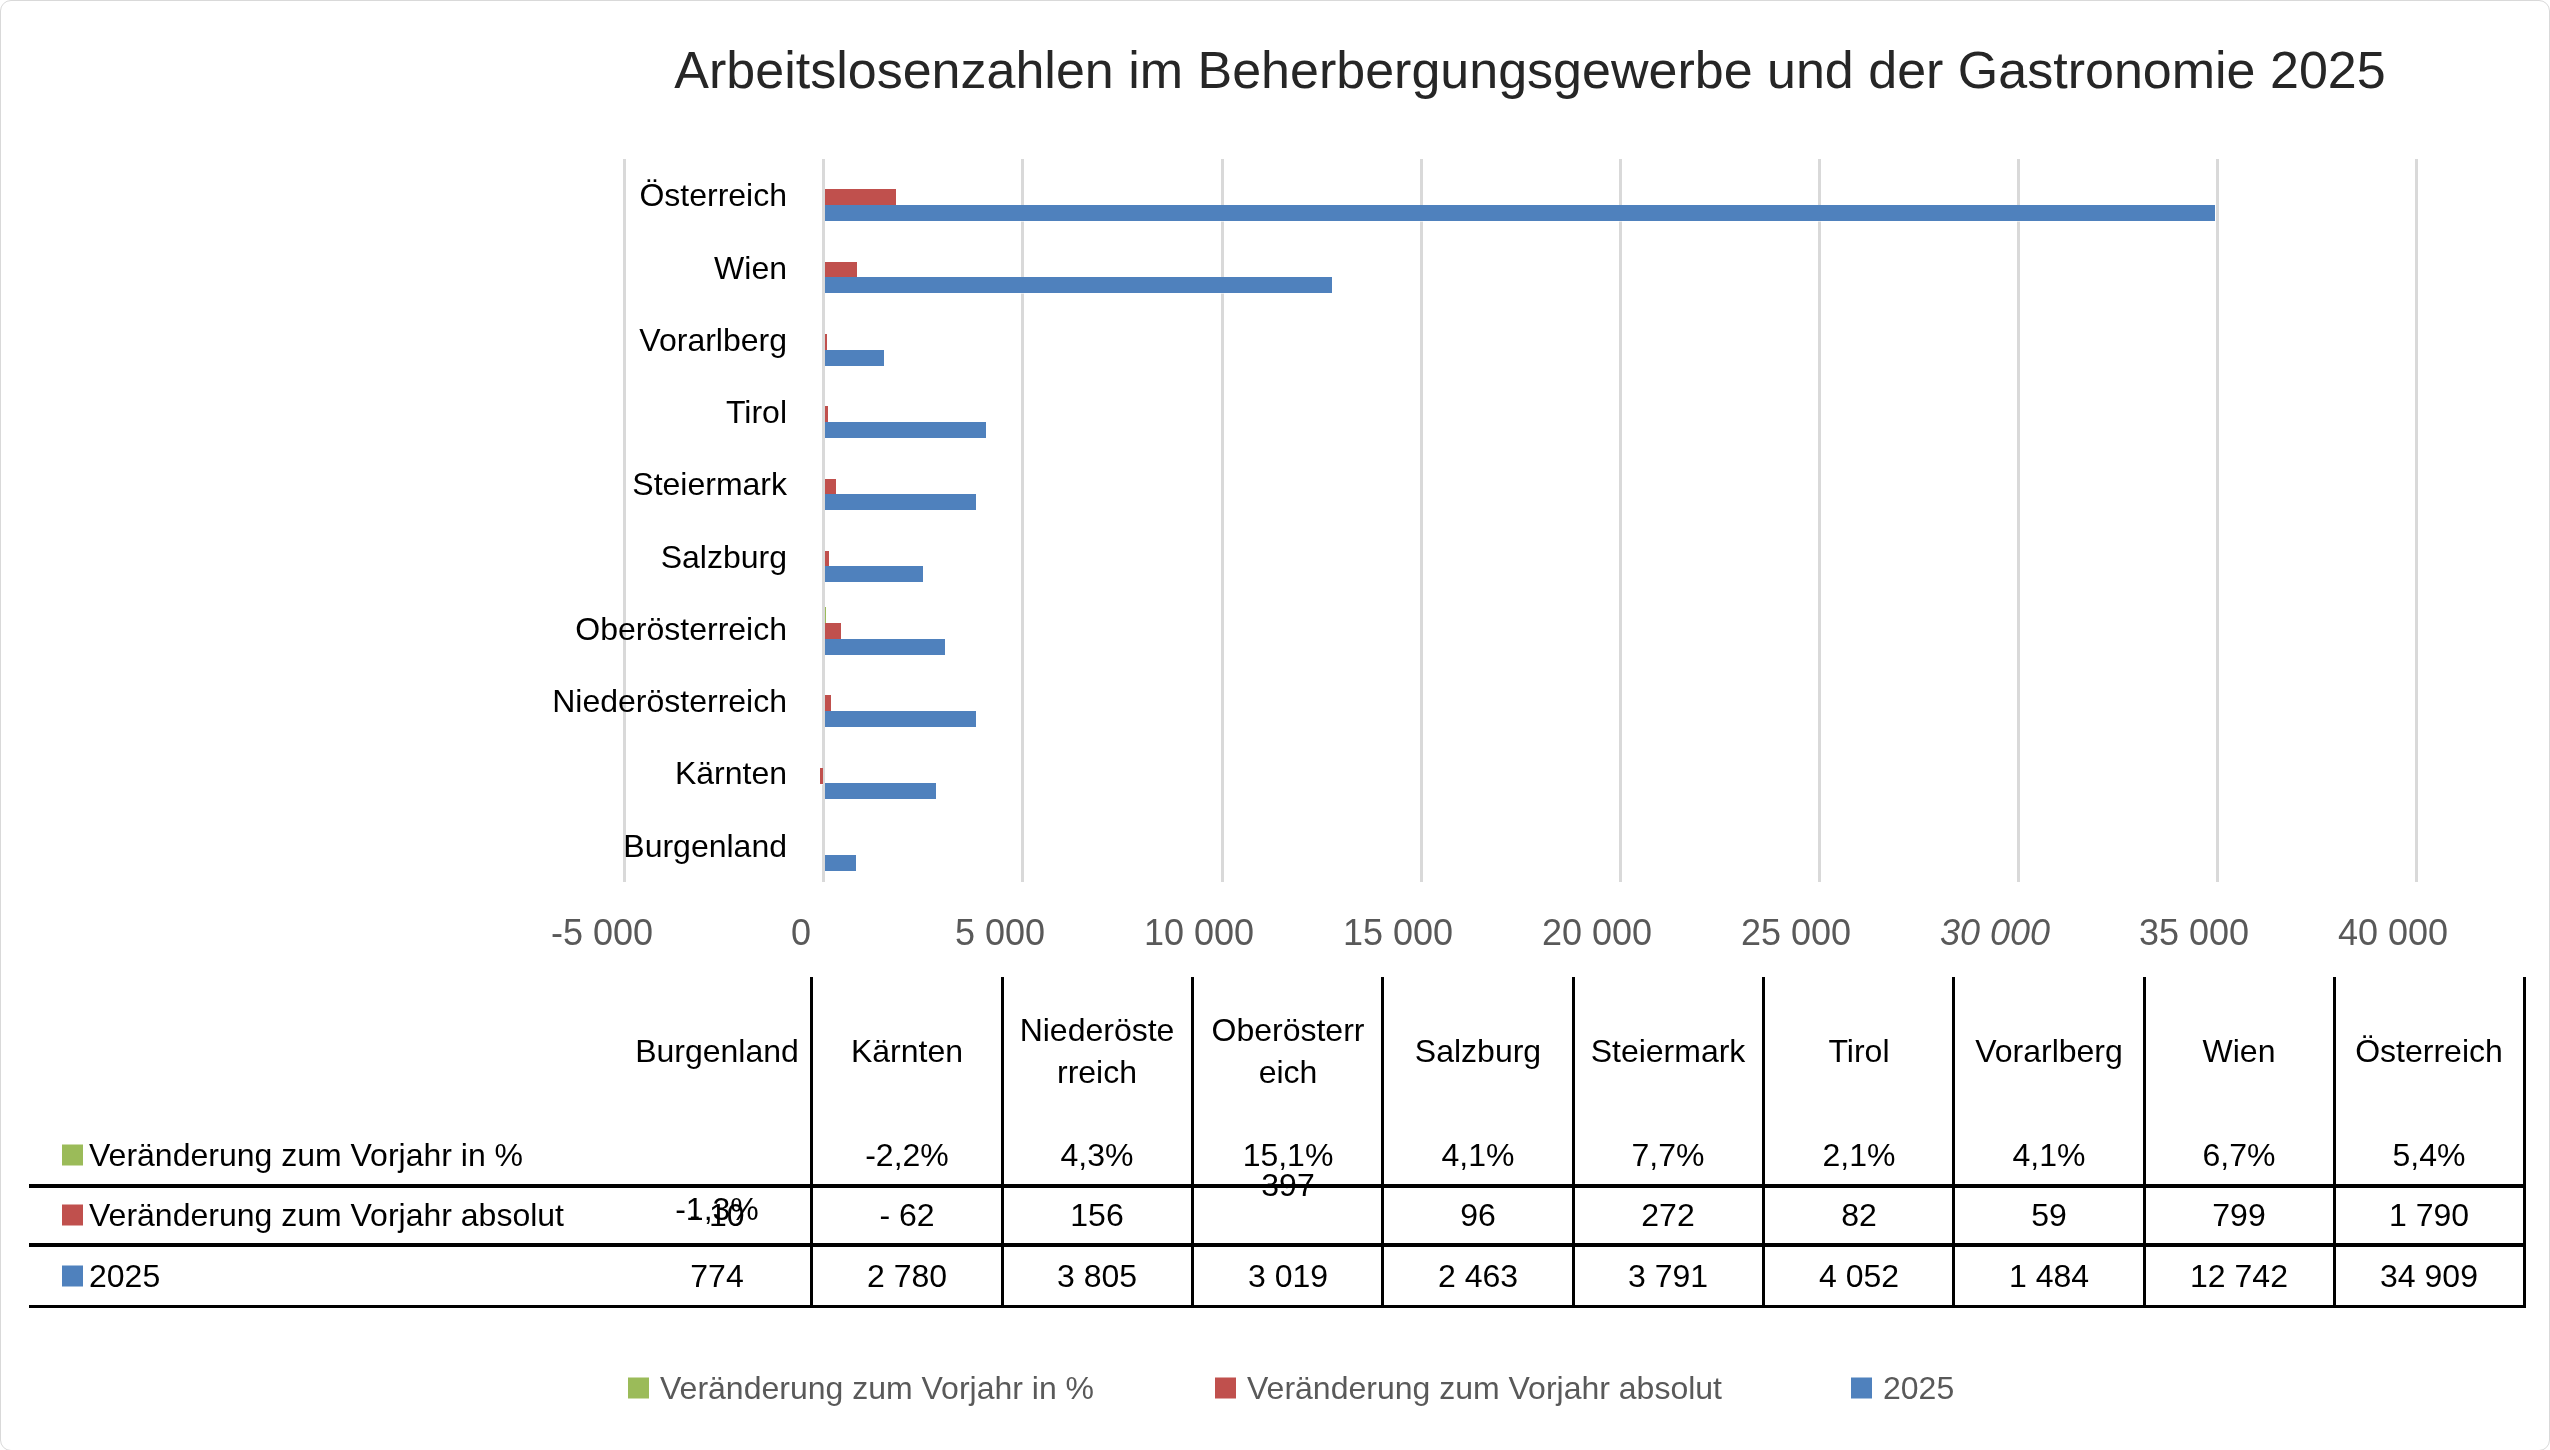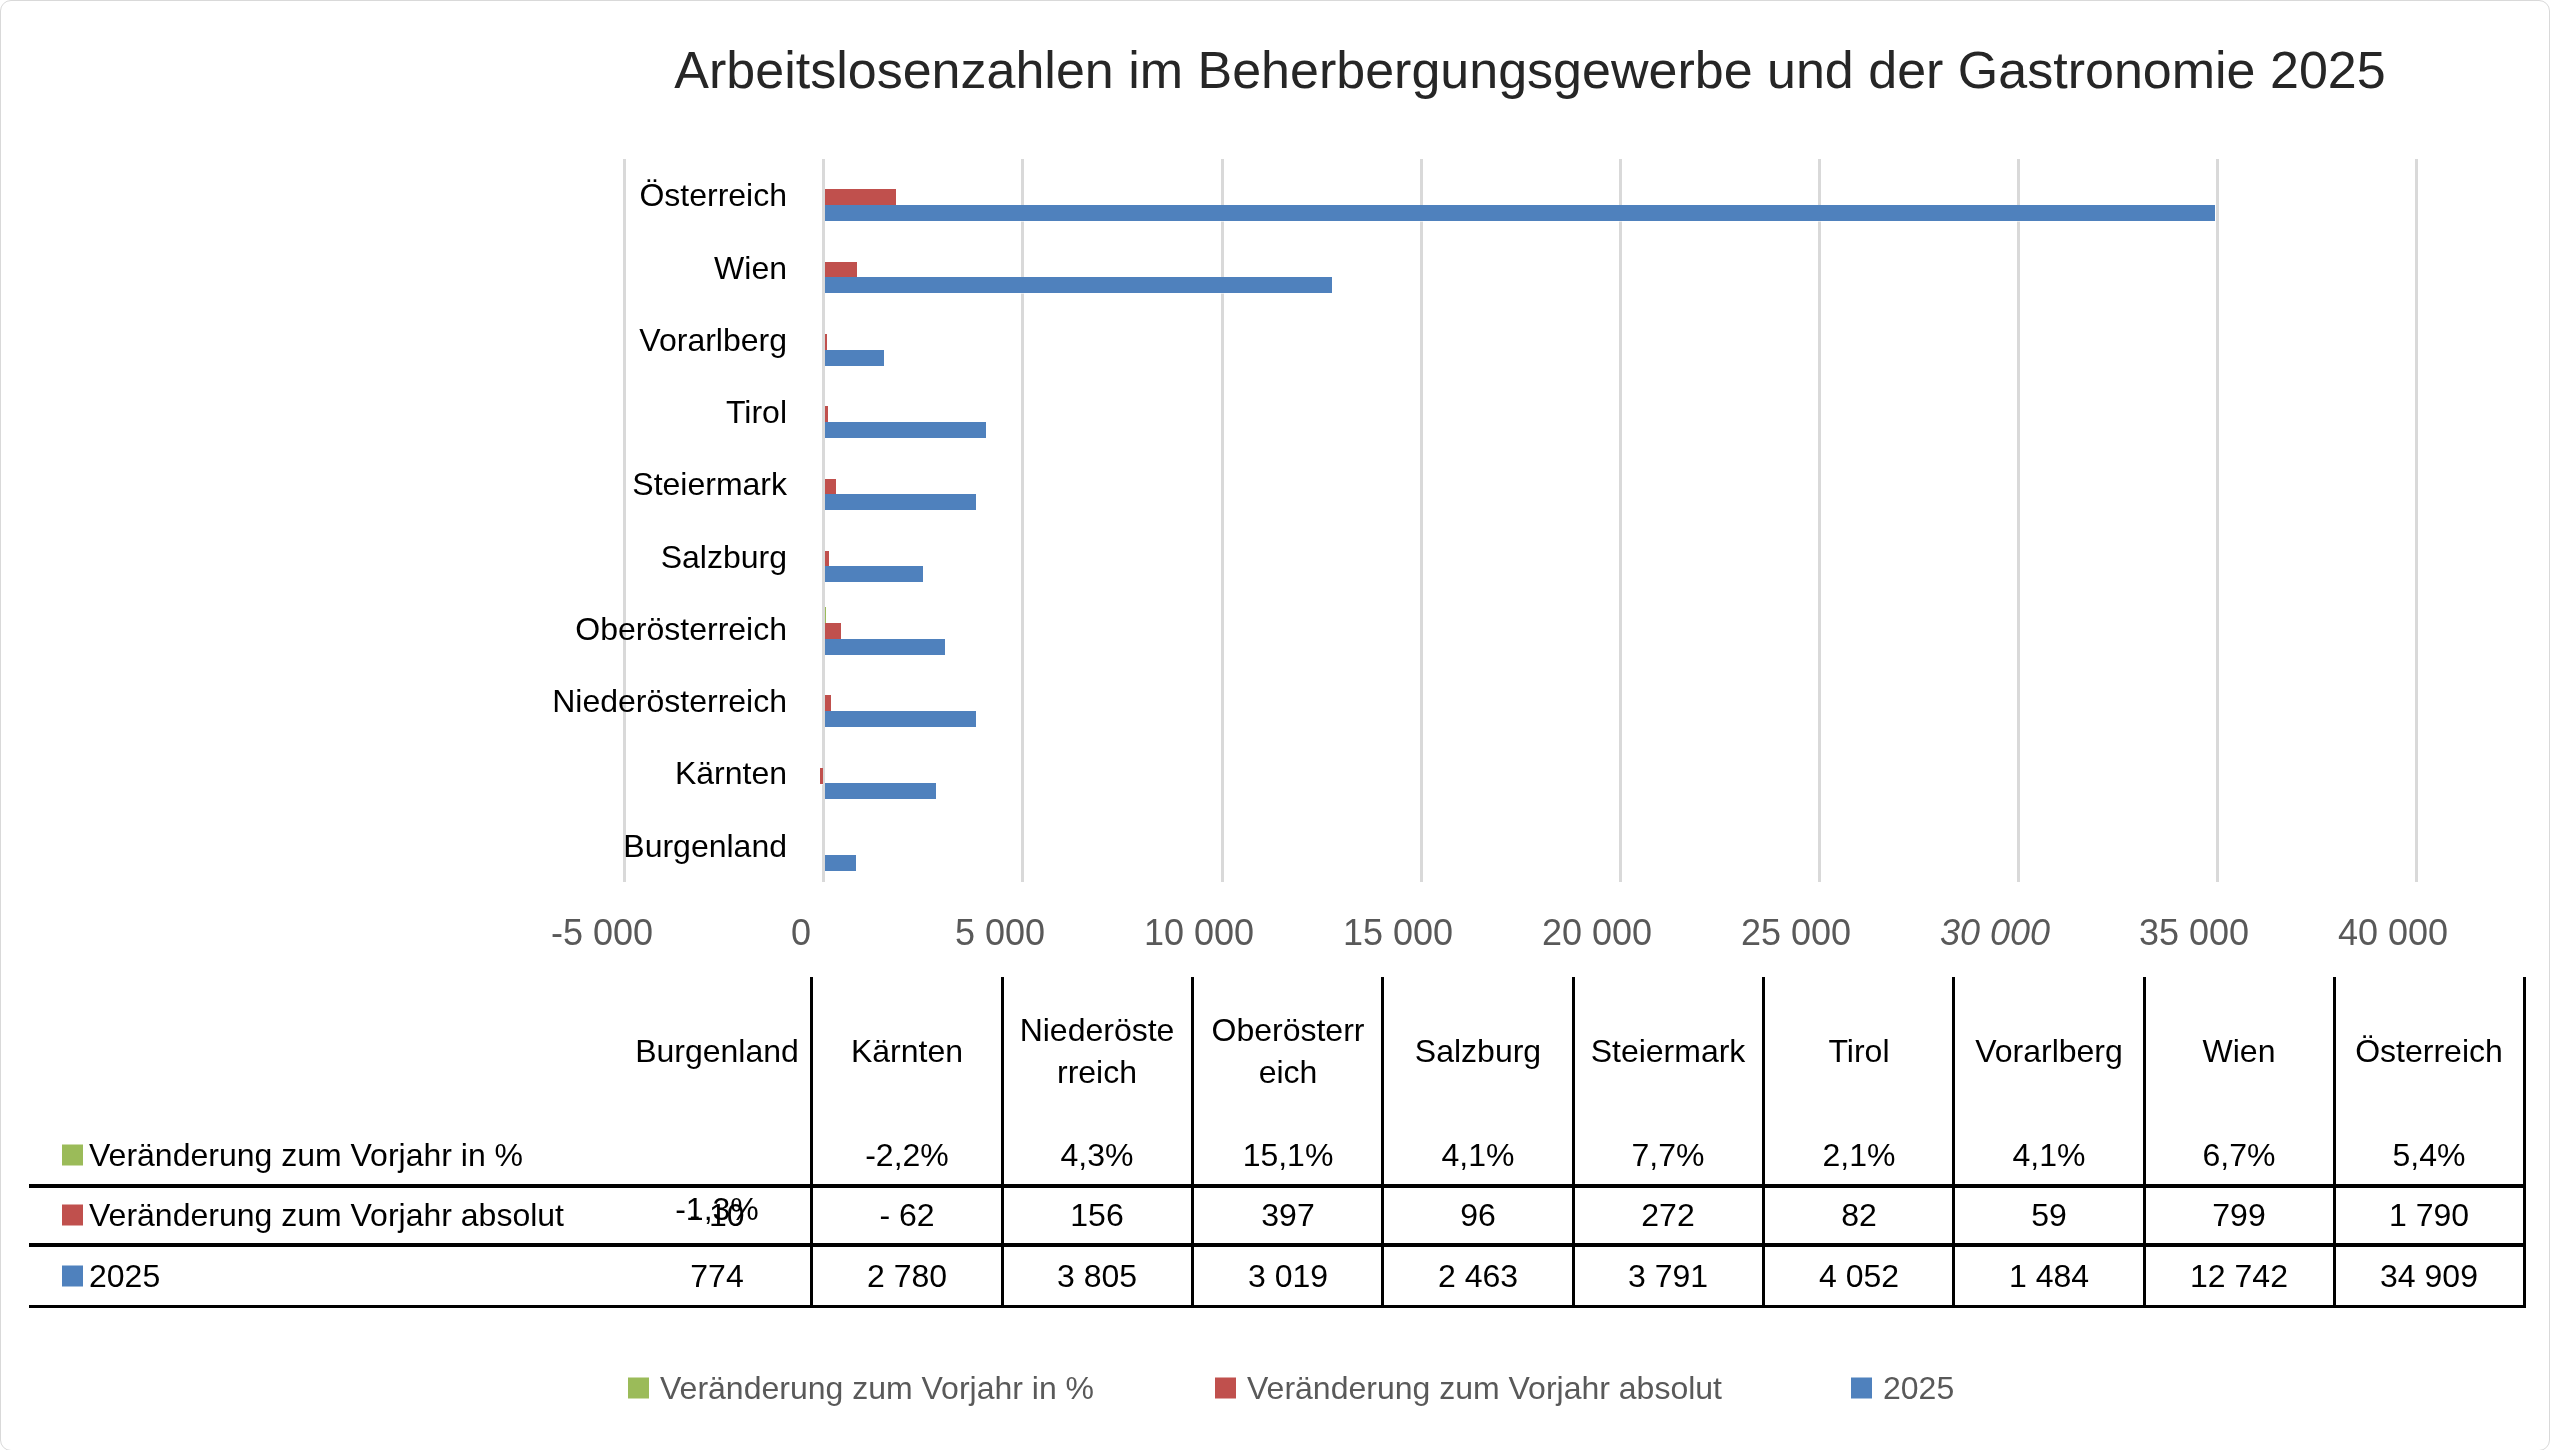--- a/index.html
+++ b/index.html
@@ -119,21 +119,21 @@
     <div class="abs cell" style="left: 1667px; top: 1154px;">7,7%</div>
     <div class="abs cell" style="left: 1858px; top: 1154px;">2,1%</div>
     <div class="abs cell" style="left: 2048px; top: 1154px;">4,1%</div>
     <div class="abs cell" style="left: 2238px; top: 1154px;">6,7%</div>
     <div class="abs cell" style="left: 2428px; top: 1154px;">5,4%</div>
     <div class="abs marker" style="left: 61px; top: 1214px; width: 21px; height: 21px; background: rgb(192, 80, 77);"></div>
     <div class="abs rowlab" style="left: 88px; top: 1214px;">Veränderung zum Vorjahr absolut</div>
     <div class="abs cell" style="left: 716px; top: 1214px;">- 10</div>
     <div class="abs cell" style="left: 906px; top: 1214px;">- 62</div>
     <div class="abs cell" style="left: 1096px; top: 1214px;">156</div>
-    <div class="abs cell" style="left: 1287px; top: 1214px;">397</div>
+    <div class="abs cell" style="left: 1287px; top: 1184px;">397</div>
     <div class="abs cell" style="left: 1477px; top: 1214px;">96</div>
     <div class="abs cell" style="left: 1667px; top: 1214px;">272</div>
     <div class="abs cell" style="left: 1858px; top: 1214px;">82</div>
     <div class="abs cell" style="left: 2048px; top: 1214px;">59</div>
     <div class="abs cell" style="left: 2238px; top: 1214px;">799</div>
     <div class="abs cell" style="left: 2428px; top: 1214px;">1 790</div>
     <div class="abs marker" style="left: 61px; top: 1275px; width: 21px; height: 21px; background: rgb(79, 129, 189);"></div>
     <div class="abs rowlab" style="left: 88px; top: 1275px;">2025</div>
     <div class="abs cell" style="left: 716px; top: 1275px;">774</div>
     <div class="abs cell" style="left: 906px; top: 1275px;">2 780</div>

